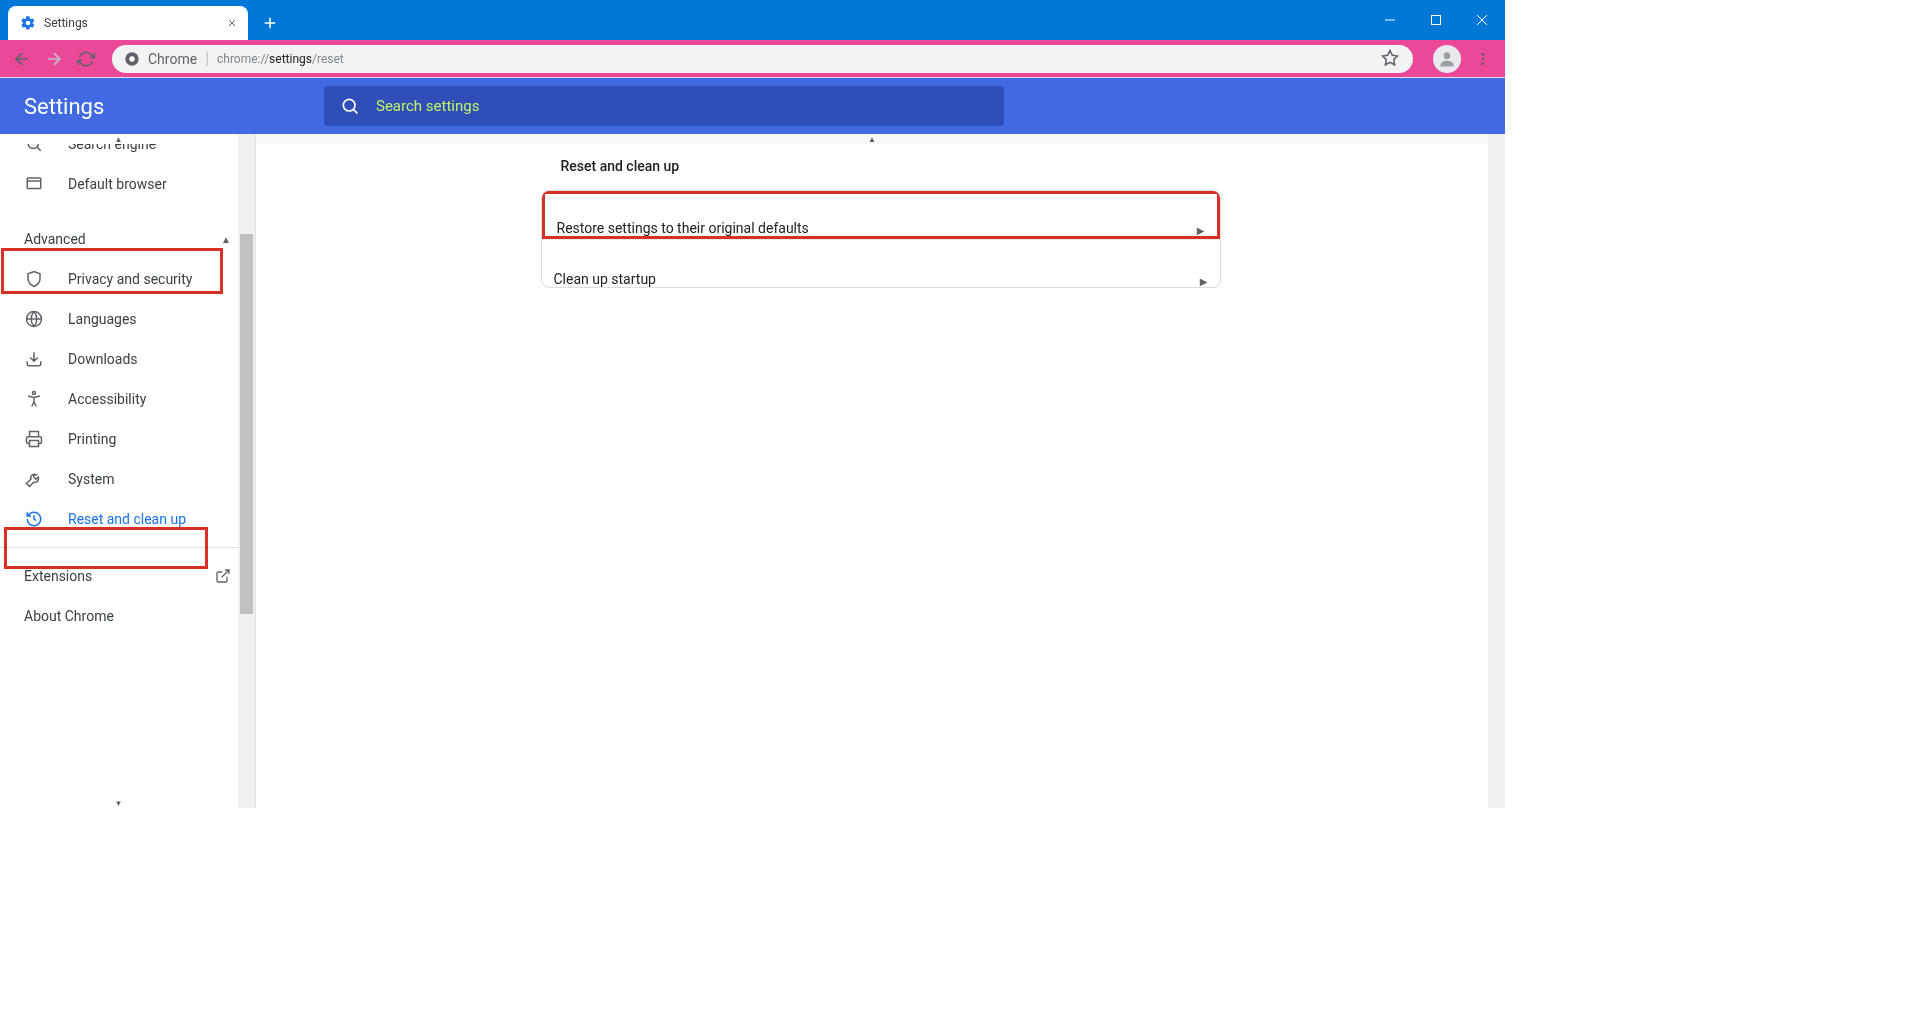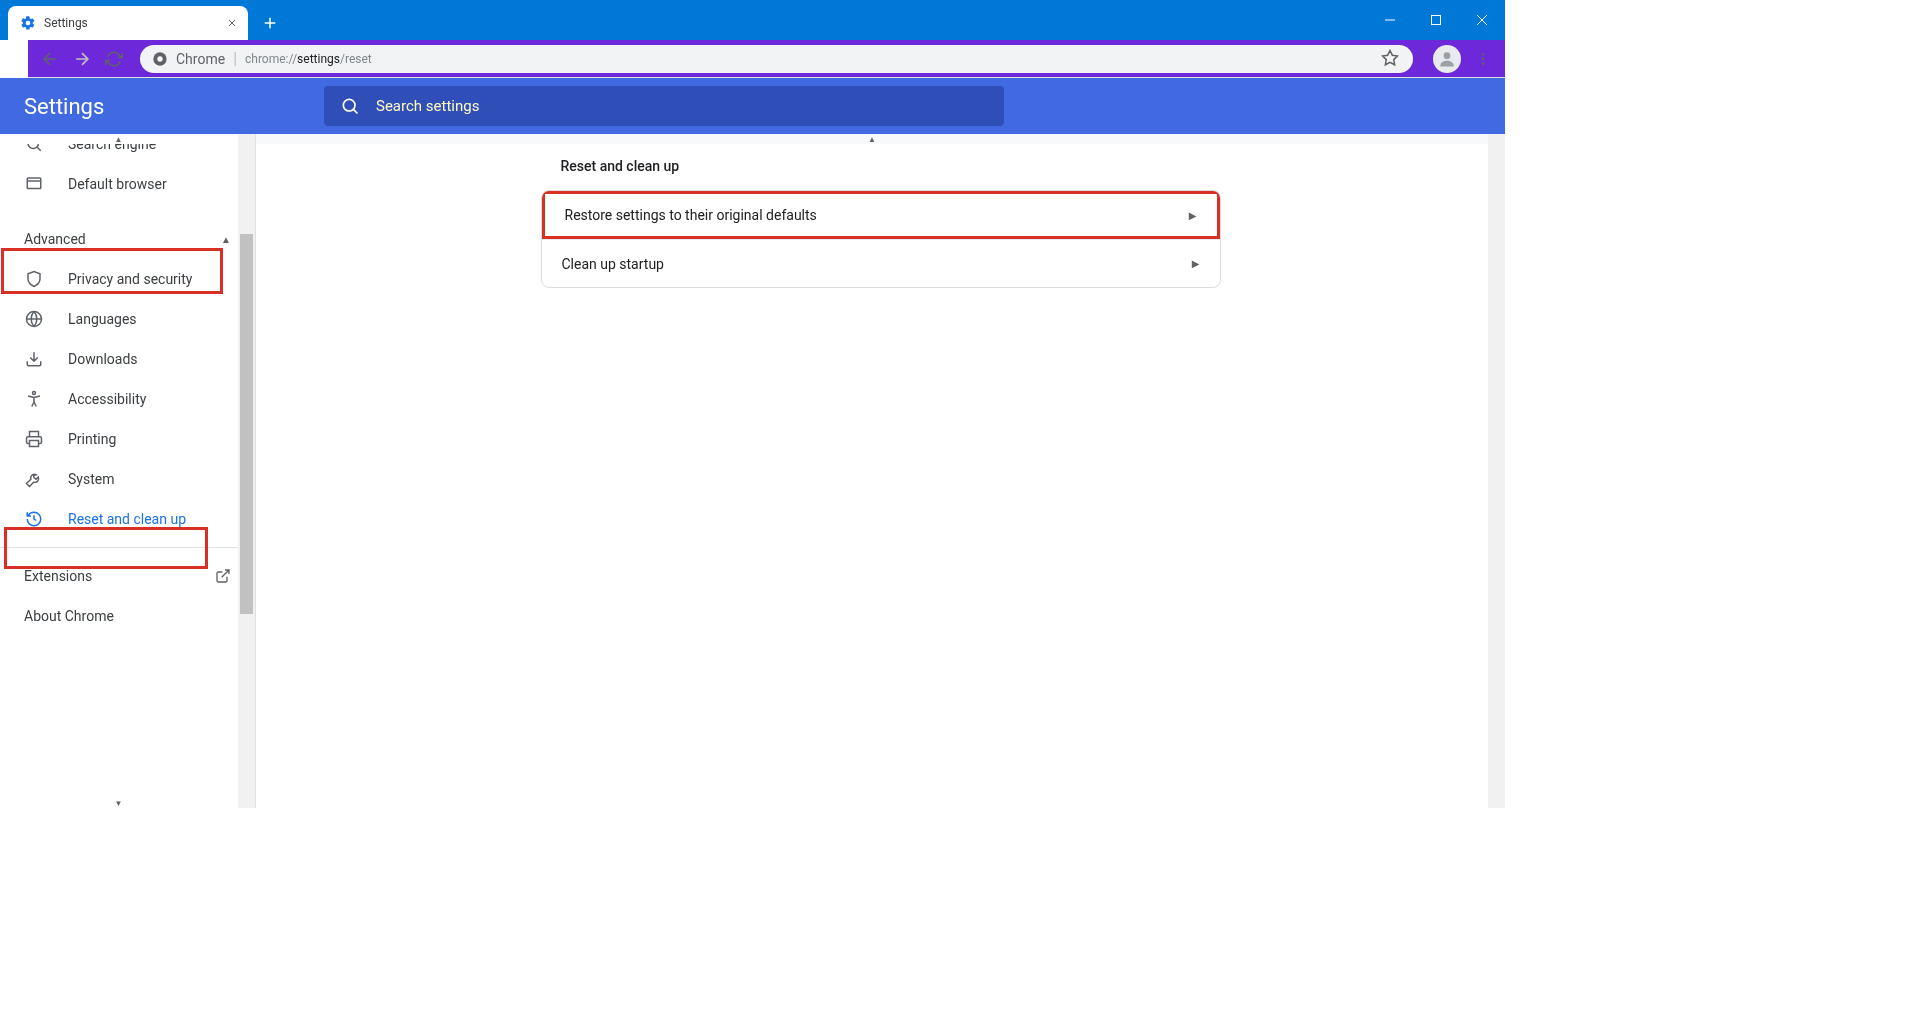--- a/index.html
+++ b/index.html
@@ -10,40 +10,40 @@
 .tab { background: #fff; height: 34px; width: 240px; margin-left: 8px; border-radius: 8px 8px 0 0; display: flex; align-items: center; padding: 0 8px 0 12px; position: relative; }
 .tab-icon { width: 16px; height: 16px; margin-right: 8px; color: #1a73e8; }
 .tab-title { flex: 1; font-size: 12px; color: #3c4043; }
 .tab-close { width: 16px; height: 16px; display: flex; align-items: center; justify-content: center; color: #5f6368; cursor: pointer; }
 .new-tab { width: 28px; height: 28px; display: flex; align-items: center; justify-content: center; color: #fff; margin-left: 8px; margin-bottom: 3px; cursor: pointer; }
 .titlebar-spacer { flex: 1; }
 .window-controls { display: flex; height: 40px; }
 .window-btn { width: 46px; display: flex; align-items: center; justify-content: center; color: #fff; cursor: pointer; }
 
 
-.toolbar { height: 38px; background: #6d28d9; display: flex; align-items: center; padding: 0 8px; border-bottom: 1px solid #e0e0e0; gap: 4px; margin-left: 28px; }
+.toolbar { height: 38px; background: #ec4899; display: flex; align-items: center; padding: 0 8px; border-bottom: 1px solid #e0e0e0; gap: 4px; }
 .nav-btn { width: 28px; height: 28px; display: flex; align-items: center; justify-content: center; color: #5f6368; border-radius: 50%; cursor: pointer; }
 .nav-btn.disabled { color: #bdc1c6; }
 .omnibox { flex: 1; height: 28px; background: #f1f3f4; border-radius: 14px; display: flex; align-items: center; padding: 0 12px; margin: 0 8px; }
 .omnibox-icon { width: 16px; height: 16px; margin-right: 8px; color: #5f6368; }
 .omnibox-origin { color: #5f6368; font-size: 14px; }
 .omnibox-divider { color: #c0c2c5; margin: 0 8px; }
 .omnibox-url { color: #202124; font-size: 12px; }
 .omnibox-url .dim { color: #80868b; }
 .omnibox-spacer { flex: 1; }
 .star-btn { width: 20px; height: 20px; color: #5f6368; cursor: pointer; }
 .avatar-btn { width: 28px; height: 28px; border-radius: 50%; background: #e8eaed; margin-left: 8px; cursor: pointer; display:flex; align-items:center; justify-content:center; color:#9aa0a6;}
 .menu-btn { width: 28px; height: 28px; display: flex; align-items: center; justify-content: center; color: #5f6368; cursor: pointer; margin-left: 4px; }
 
 
 .settings-header { height: 56px; background: #4169e1; display: flex; align-items: center; padding: 0 24px; }
 .settings-title { color: #fff; font-size: 22px; font-weight: 400; width: 300px; }
 .search-box { width: 680px; height: 40px; background: rgba(0,0,60,0.25); border-radius: 4px; display: flex; align-items: center; padding: 0 16px; }
 .search-icon { color: #fff; margin-right: 16px; }
-.search-placeholder { color: #fef9c3; font-size: 15px; }
+.search-placeholder { color: #bef264; font-size: 15px; }
 
 
 .body-area { display: flex; height: calc(100% - 134px); position: relative; }
 
 
 .sidebar-wrap { width: 256px; position: relative; border-right: 1px solid #e0e0e0; }
 .sidebar { height: 100%; overflow-y: hidden; position: relative; }
 .sidebar-scroll-arrow { position: absolute; left: 0; right: 18px; height: 10px; display:flex; align-items:center; justify-content:center; font-size:8px; color:#5f6368; background:#fff; z-index:2;}
 .sidebar-scroll-arrow.top { top: 0; }
 .sidebar-scroll-arrow.bottom { bottom: 0; }
@@ -60,21 +60,21 @@
 .sidebar-thumb { position: absolute; right: 2px; top: 100px; width: 13px; height: 380px; background: #c1c1c1; border-radius: 0; }
 
 
 .main { flex: 1; overflow-y: auto; position: relative; }
 .main-scroll-arrow { position: absolute; left:0; right:17px; height:10px; display:flex; align-items:center; justify-content:center; font-size:8px; color:#5f6368; background:#f8f9fa; z-index:2;}
 .main-scroll-arrow.top{top:0;}
 .main-scrollbar { position:absolute; right:0; top:0; width:17px; height:100%; background:#f1f1f1;}
 .content { max-width: 680px; margin: 0 auto; padding: 24px 0 0 0; }
 .section-title { font-size: 14px; color: #202124; font-weight: 500; margin-bottom: 16px; padding-left: 20px; }
 .card { background: #fff; border: 1px solid #dadce0; border-radius: 8px; overflow: hidden; }
-.row { height: 48px; display: flex; align-items: center; justify-content: space-between; padding: 0 20px; cursor: pointer; font-size: 14px; color: #202124; gap: 43px; }
+.row { height: 48px; display: flex; align-items: flex-end; justify-content: space-between; padding: 0 12px; cursor: pointer; font-size: 14px; color: #202124; gap: 43px; }
 .row + .row { border-top: 1px solid #e8eaed; }
 .row .chev { color: #5f6368; font-size: 10px; }
 
 
 .highlight-red { border: 3px solid #d93025; position: absolute; pointer-events: none; z-index: 10; }
 .hl-advanced { left: 1px; top: 114px; width: 222px; height: 46px; }
 .hl-reset { left: 4px; top: 393px; width: 204px; height: 42px; }
 .hl-restore { border: 3px solid #d93025; position: relative; }
 
 svg { display: block; }

